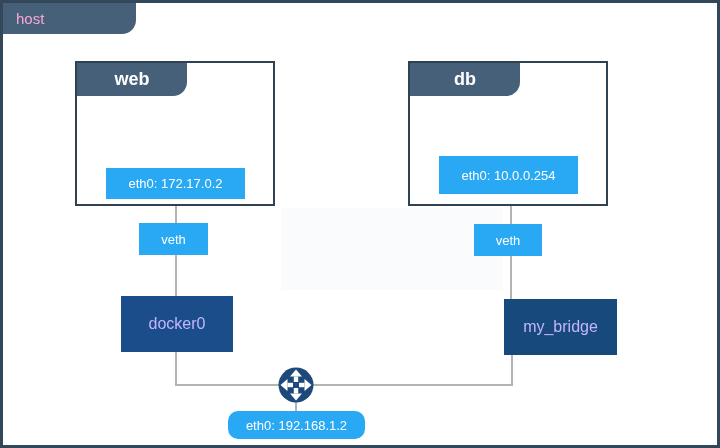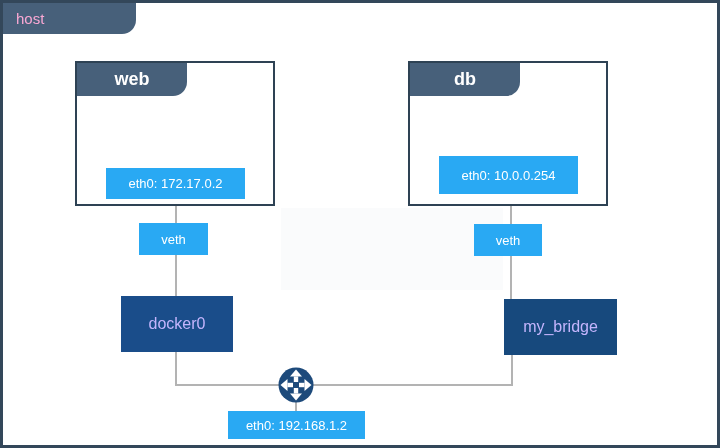--- a/index.html
+++ b/index.html
@@ -130,17 +130,17 @@
           <rect x="-2.2" y="-8.5" width="4.4" height="5.5"></rect>
         </g>
         <g transform="rotate(90)">
           <polygon points="0,-15.5 -6,-8.5 6,-8.5"></polygon>
           <rect x="-2.2" y="-8.5" width="4.4" height="5.5"></rect>
         </g>
       </g>
     </svg>
   </div>
 
-  <div class="bluebox" style="left:225px;top:408px;width:137px;height:28px;">
+  <div class="bluebox" style="left:225px;top:408px;width:137px;height:28px;border-radius:10px;">
     <span>eth0: 192.168.1.2</span>
   </div>
 
 </div>
 
 </body></html>

